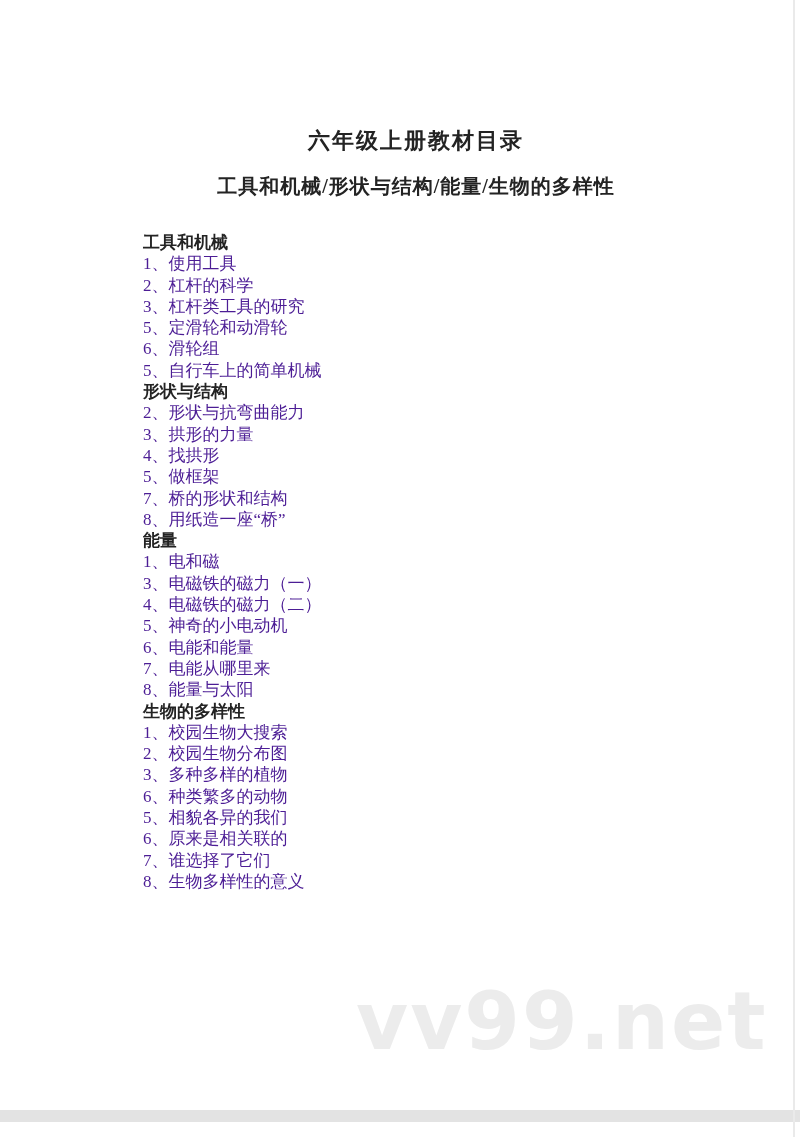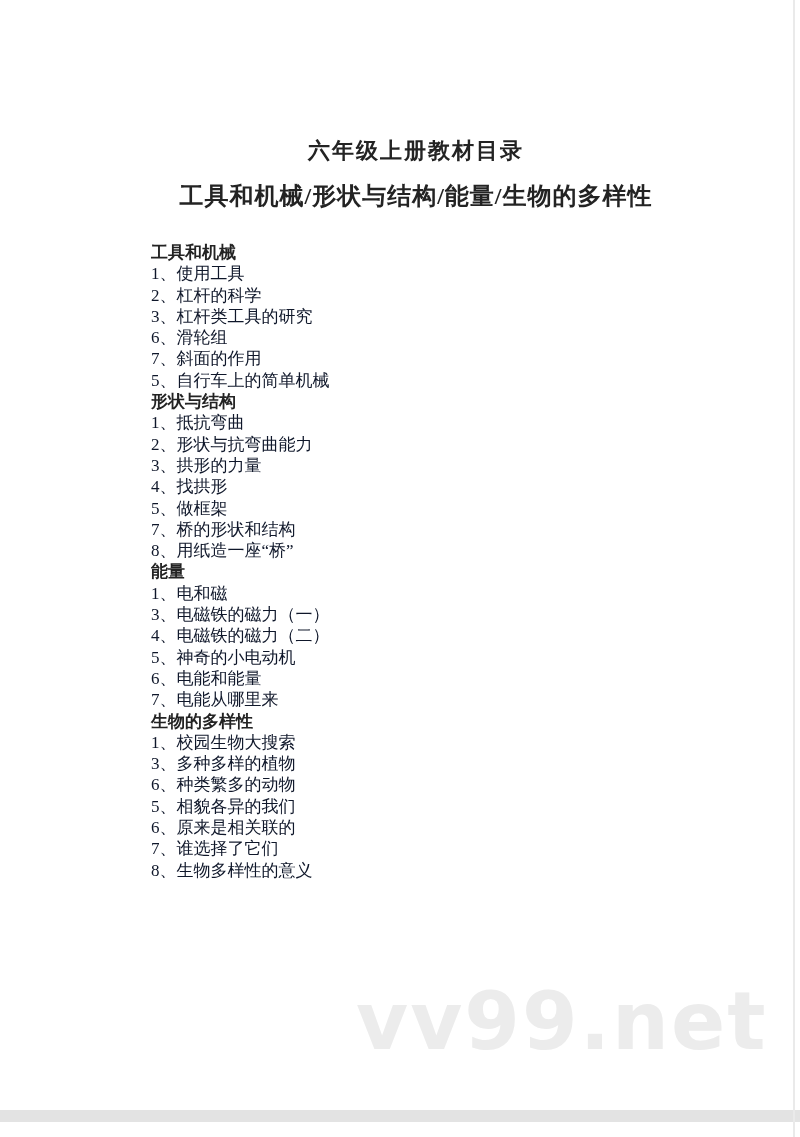--- a/index.html
+++ b/index.html
@@ -19,46 +19,45 @@
     position: absolute;
     left: 143px;
     top: 126px;
     width: 546px;
   }
   .doc-title {
     font-size: 22px;
     font-weight: bold;
     color: #232323;
     text-align: center;
-    margin: 12px;
+    margin: 2px;
     line-height: 26px;
     letter-spacing: 2px;
   }
   .doc-subtitle {
-    font-size: 24px;
+    font-size: 20px;
     font-weight: bold;
     color: #232323;
     text-align: center;
     margin: 17px 0 16px 0;
     line-height: 30px;
     letter-spacing: 1px;
   }
   .toc {
     margin-top: 31px;
     font-size: 17px;
     line-height: 21.3px;
     text-align: left;
-    margin-left: 8px;
   }
   .toc .sec {
     font-weight: bold;
     color: #232323;
   }
   .toc .item {
-    color: #0f172a;
+    color: #4c1d95;
   }
   .watermark {
     position: absolute;
     left: 356px;
     top: 982px;
     font-family: "DejaVu Sans", "Liberation Sans", sans-serif;
     font-weight: bold;
     font-size: 80px;
     line-height: 1;
     color: #ececec;
@@ -86,40 +85,41 @@
 <body>
 
 <div class="content">
   <div class="doc-title">六年级上册教材目录</div>
   <div class="doc-subtitle">工具和机械/形状与结构/能量/生物的多样性</div>
   <div class="toc">
       <div class="sec">工具和机械</div>
       <div class="item">1、使用工具</div>
       <div class="item">2、杠杆的科学</div>
       <div class="item">3、杠杆类工具的研究</div>
+      <div class="item">5、定滑轮和动滑轮</div>
       <div class="item">6、滑轮组</div>
-      <div class="item">7、斜面的作用</div>
       <div class="item">5、自行车上的简单机械</div>
       <div class="sec">形状与结构</div>
-      <div class="item">1、抵抗弯曲</div>
       <div class="item">2、形状与抗弯曲能力</div>
       <div class="item">3、拱形的力量</div>
       <div class="item">4、找拱形</div>
       <div class="item">5、做框架</div>
       <div class="item">7、桥的形状和结构</div>
       <div class="item">8、用纸造一座“桥”</div>
       <div class="sec">能量</div>
       <div class="item">1、电和磁</div>
       <div class="item">3、电磁铁的磁力（一）</div>
       <div class="item">4、电磁铁的磁力（二）</div>
       <div class="item">5、神奇的小电动机</div>
       <div class="item">6、电能和能量</div>
       <div class="item">7、电能从哪里来</div>
+      <div class="item">8、能量与太阳</div>
       <div class="sec">生物的多样性</div>
       <div class="item">1、校园生物大搜索</div>
+      <div class="item">2、校园生物分布图</div>
       <div class="item">3、多种多样的植物</div>
       <div class="item">6、种类繁多的动物</div>
       <div class="item">5、相貌各异的我们</div>
       <div class="item">6、原来是相关联的</div>
       <div class="item">7、谁选择了它们</div>
       <div class="item">8、生物多样性的意义</div>
     </div>
 </div>
 
 <div class="watermark">vv99.net</div>

